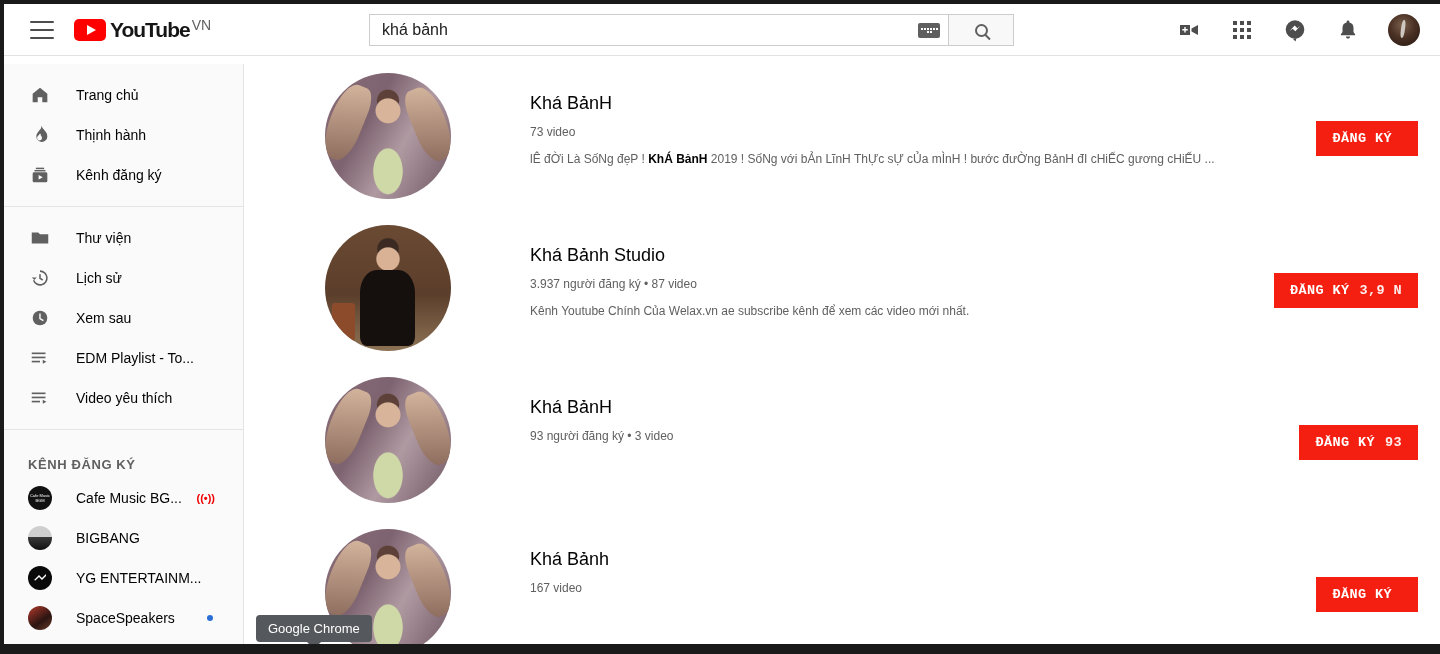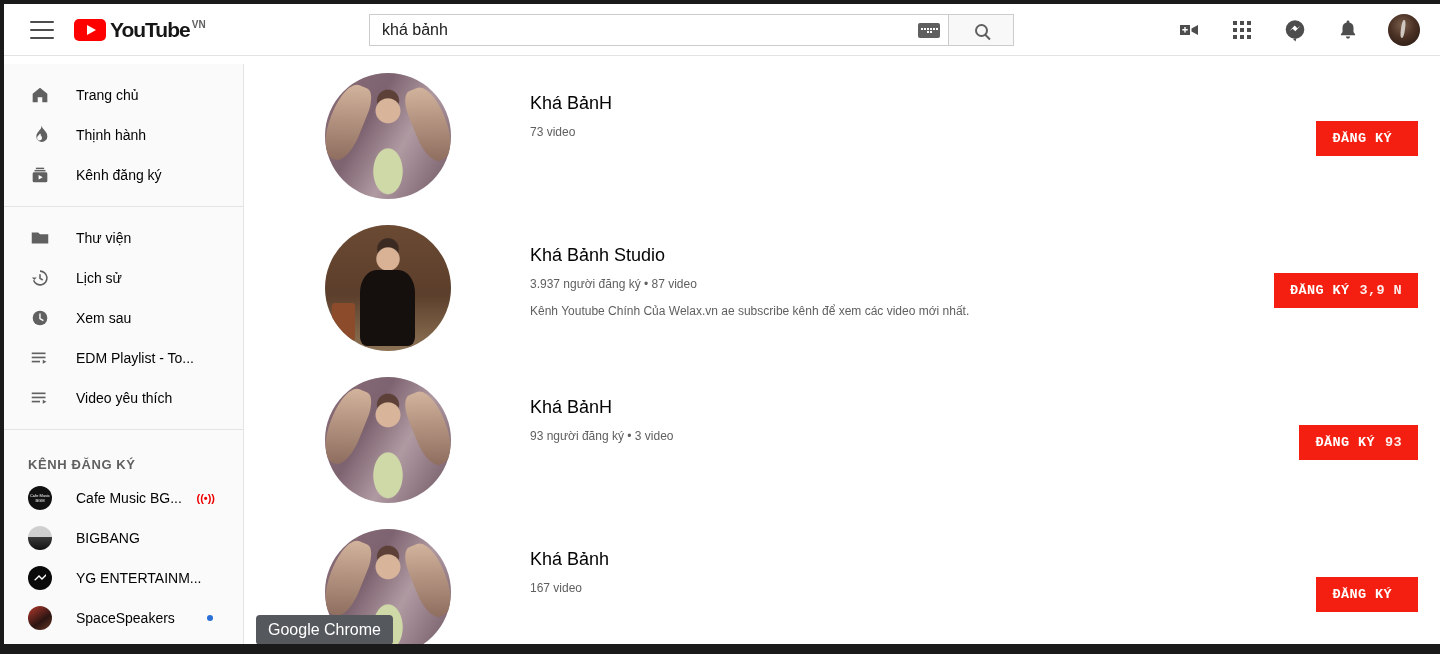--- a/index.html
+++ b/index.html
@@ -51,22 +51,22 @@
     border-left: 9px solid #fff;
     border-top: 5.5px solid transparent;
     border-bottom: 5.5px solid transparent;
     margin-left: 2px;
   }
   .logo-text {
     font-size: 21px; font-weight: bold; letter-spacing: -1px;
     color: #161616; line-height: 22px;
   }
   .logo-cc {
-    font-size: 10px; color: #606060; margin-left: 2px; line-height: 12px;
-    font-weight: 700;
+    font-size: 14px; color: #606060; margin-left: 2px; line-height: 12px;
+    font-weight: 400;
   }
 
   .search-wrap {
     position: absolute; left: 365px; top: 10px;
     display: flex; align-items: stretch; height: 32px;
   }
   .search-box {
     width: 580px; height: 32px;
     border: 1px solid #ccc;
     background: #fff;
@@ -227,21 +227,21 @@
     font-size: 13.5px; font-weight: bold; letter-spacing: .4px;
     border: none; cursor: pointer;
     padding: 10px 16px; display: flex; align-items: center; gap: 10px;
     font-family: Liberation Mono, monospace;
   }
   .sub-btn .cnt { font-weight: bold; opacity: .92; }
 
   
   .tooltip {
     position: absolute; left: 256px; top: 615px;
-    background: #55585c; color: #fff; font-size: 16px;
+    background: #55585c; color: #fff; font-size: 13px;
     padding: 6px 12px; border-radius: 4px; z-index: 50;
   }
   .tooltip::after {
     content: ""; position: absolute; left: 50%; bottom: -7px;
     transform: translateX(-50%);
     border-left: 8px solid transparent; border-right: 8px solid transparent;
     border-top: 8px solid #55585c;
   }
   .taskbar {
     position: absolute; left: 0; bottom: 0; width: 1440px; height: 10px;
@@ -449,20 +449,21 @@
 
 <div class="content">
 
   <div class="result">
     <div class="r-thumb-wrap">
       <div class="r-thumb art-a"></div>
     </div>
     <div class="r-info">
       <div class="r-title">Khá BảnH</div>
       <div class="r-meta">73 video</div>
+      <div class="r-desc"><span>lÊ đỜi Là SốNg đẹP ! </span><b>KhÁ BảnH</b><span> 2019 ! SốNg với bẢn LĩnH ThỰc sỰ cỦa mÌnH ! bước đưỜng BảnH đI cHiẾC gương cHiẾU ...</span></div>
     </div>
     <div class="r-btn-wrap">
       <button class="sub-btn">
         <span>ĐĂNG KÝ</span>
         <span class="cnt"></span>
       </button>
     </div>
   </div>
 
   <div class="result">

